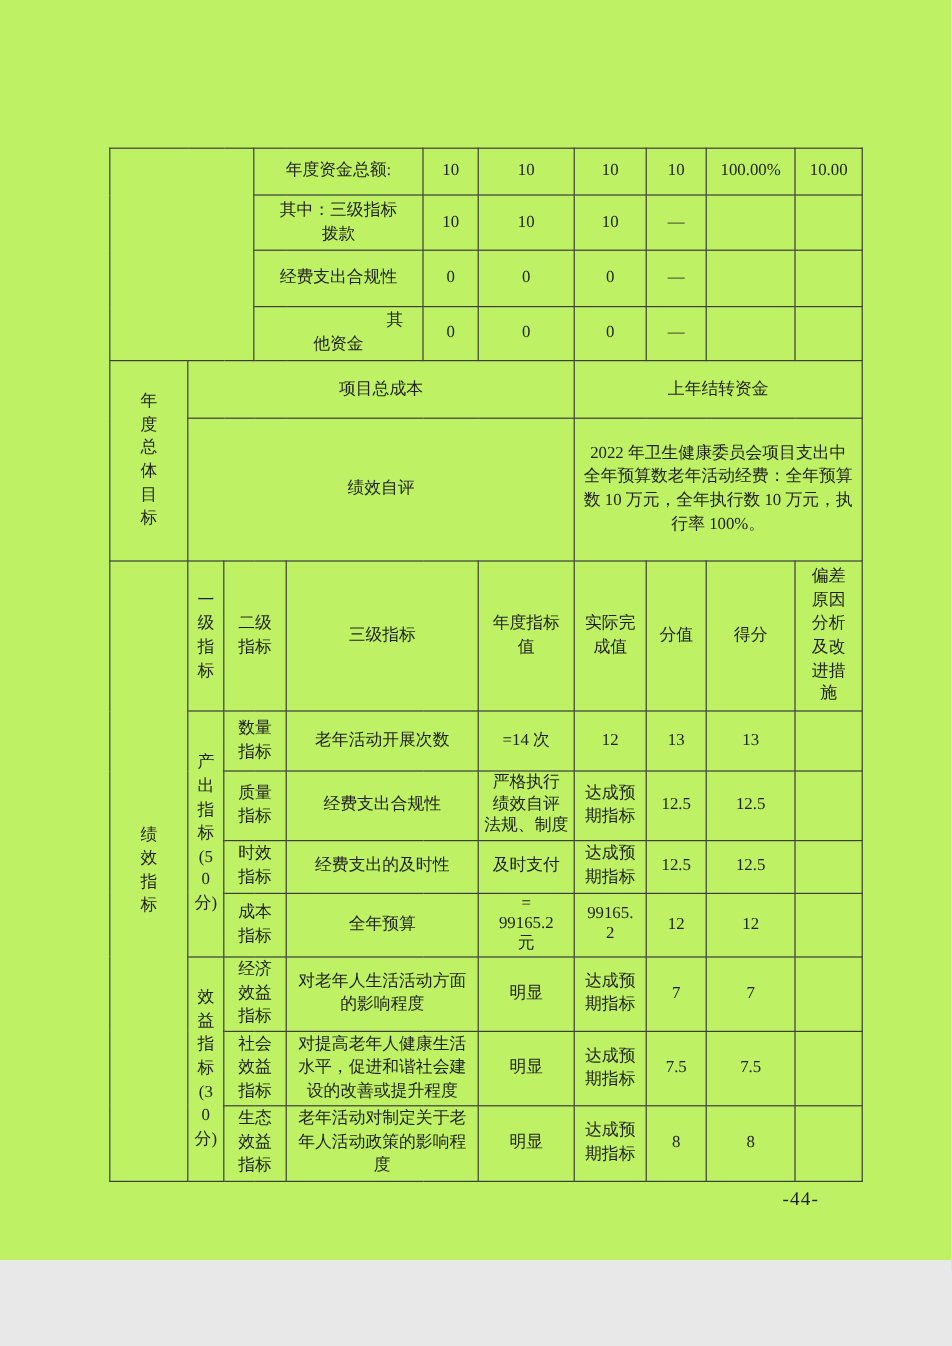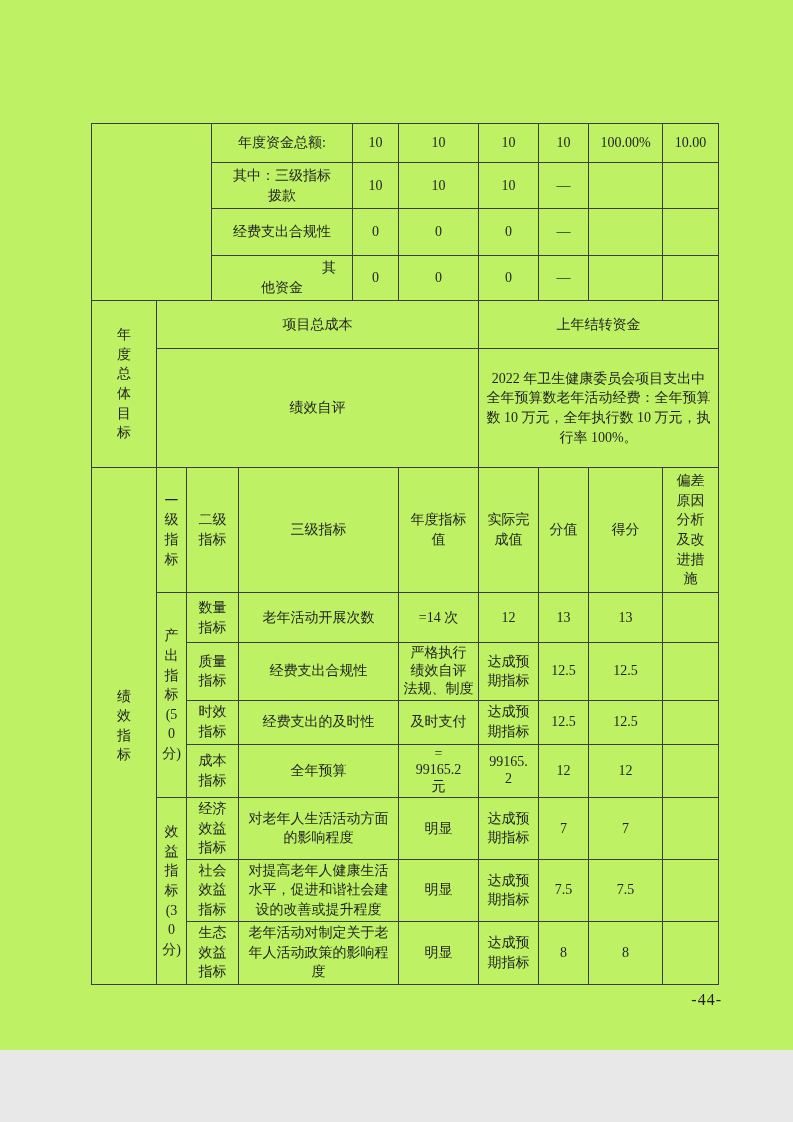--- a/index.html
+++ b/index.html
@@ -30,21 +30,21 @@
   td.left3 { text-align:left; padding-left:7px; padding-right:4px;margin-top:40px; }
   td.qi    { text-align:left; padding-left:6px; text-indent:94px; }
   td.vert  { line-height:1.5; }
   td.vgrp  { line-height:1.45; }
   td.hdr-dev { line-height:1.38; }
   td.eval  { line-height:1.58; padding:4px 9px; }
   .pageno {
     position:absolute;
     left:652px; top:991px;
     width:70px;
-    text-align:right;
+    text-align:left;
     font-size:16px;
     letter-spacing:1px;
   }
 </style>
 </head>
 <body>
 
 <div class="page">
 
   <table class="doc">

